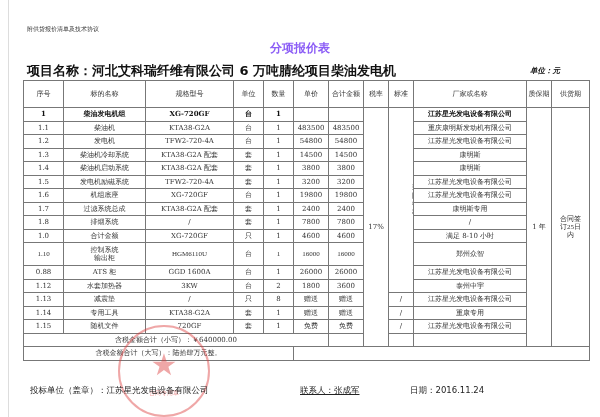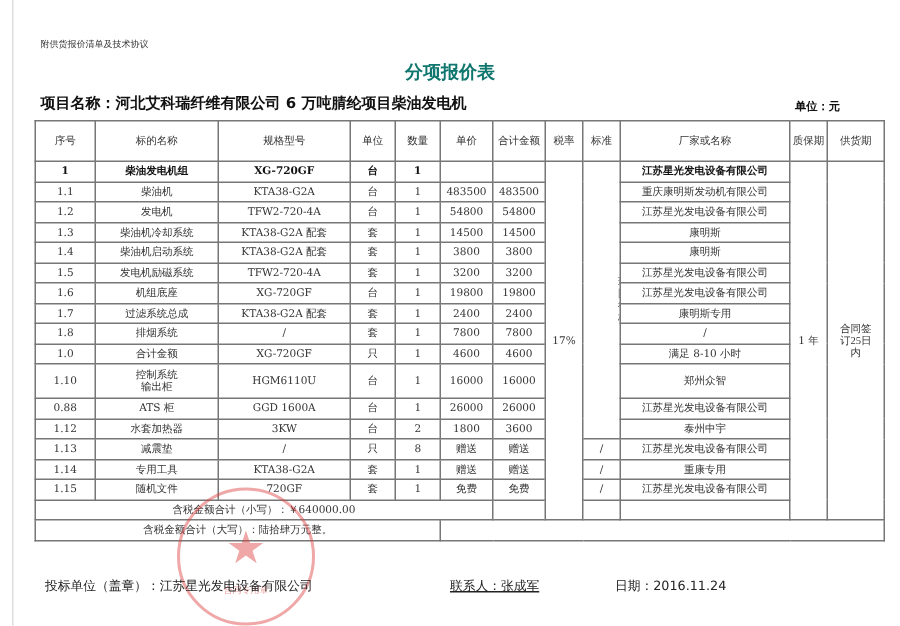--- a/index.html
+++ b/index.html
@@ -1,25 +1,25 @@
 <!DOCTYPE html>
 <html><head>
   <meta charset="utf-8">
   <style>
     html, body { margin: 0; padding: 0; background: #ffffff; }
     body { width: 600px; height: 417px; position: relative; overflow: hidden; font-family: "DejaVu Serif", serif; color: #222; }
     .topnote { position: absolute; left: 27px; top: 25px; font-size: 6px; color: #333; }
-    .doc-title { position: absolute; left: 0; width: 600px; top: 40px; text-align: center; font-family: "DejaVu Sans", sans-serif; font-weight: bold; font-size: 12px; color: #0f766e; }
-    .project { position: absolute; left: 27px; top: 62px; font-family: "DejaVu Sans", sans-serif; font-weight: bold; font-size: 10px; color: #111; }
-    .unit { position: absolute; left: 530px; top: 66px; font-family: "DejaVu Sans", sans-serif; font-weight: bold; font-size: 7.5px; color: #111; }
+    .doc-title { position: absolute; left: 0; width: 600px; top: 40px; text-align: center; font-family: "DejaVu Sans", sans-serif; font-weight: bold; font-size: 12px; color: #8b5cf6; }
+    .project { position: absolute; left: 27px; top: 62px; font-family: "DejaVu Sans", sans-serif; font-weight: bold; font-size: 13px; color: #111; }
+    .unit { position: absolute; left: 530px; top: 66px; font-family: "DejaVu Sans", sans-serif; font-weight: bold; font-size: 7.5px; color: #111; font-style: italic; }
     table.quote { position: absolute; left: 23px; top: 80px; width: 566px; border-collapse: collapse; table-layout: fixed; font-size: 7px; }
     table.quote td, table.quote th { border: 1px solid #777; text-align: center; vertical-align: middle; padding: 0 1px; line-height: 1.15; font-weight: normal; color: #333; overflow: hidden; }
     table.quote th { height: 26px; font-size: 7px; }
     table.quote td { height: 12.5px; }
-    tr.tall td { height: 22px; }
+    tr.tall td { height: 22px; font-family: Liberation Serif, serif; }
     .bold { font-weight: bold !important; color: #111 !important; }
     .vcell { font-size: 7px; }
     .total-label { text-align: center; font-weight: bold; color: #111; }
     .footer { position: absolute; top: 385px; font-family: "DejaVu Sans", sans-serif; font-size: 8.5px; color: #222; }
     .stamp { position: absolute; left: 118px; top: 325px; width: 92px; height: 92px; border-radius: 50%; border: 2px solid rgba(220,60,60,0.45); box-sizing: border-box; }
     .stamp .star { position: absolute; left: 0; width: 100%; top: 20px; text-align: center; font-size: 30px; color: rgba(220,60,60,0.45); }
     .stamp .seal-text { position: absolute; left: 0; width: 100%; top: 62px; text-align: center; font-size: 6px; color: rgba(220,60,60,0.5); }
     .leftedge { position: absolute; left: 8px; top: 0; width: 1px; height: 417px; background: #ddd; }
   </style>
 </head>

